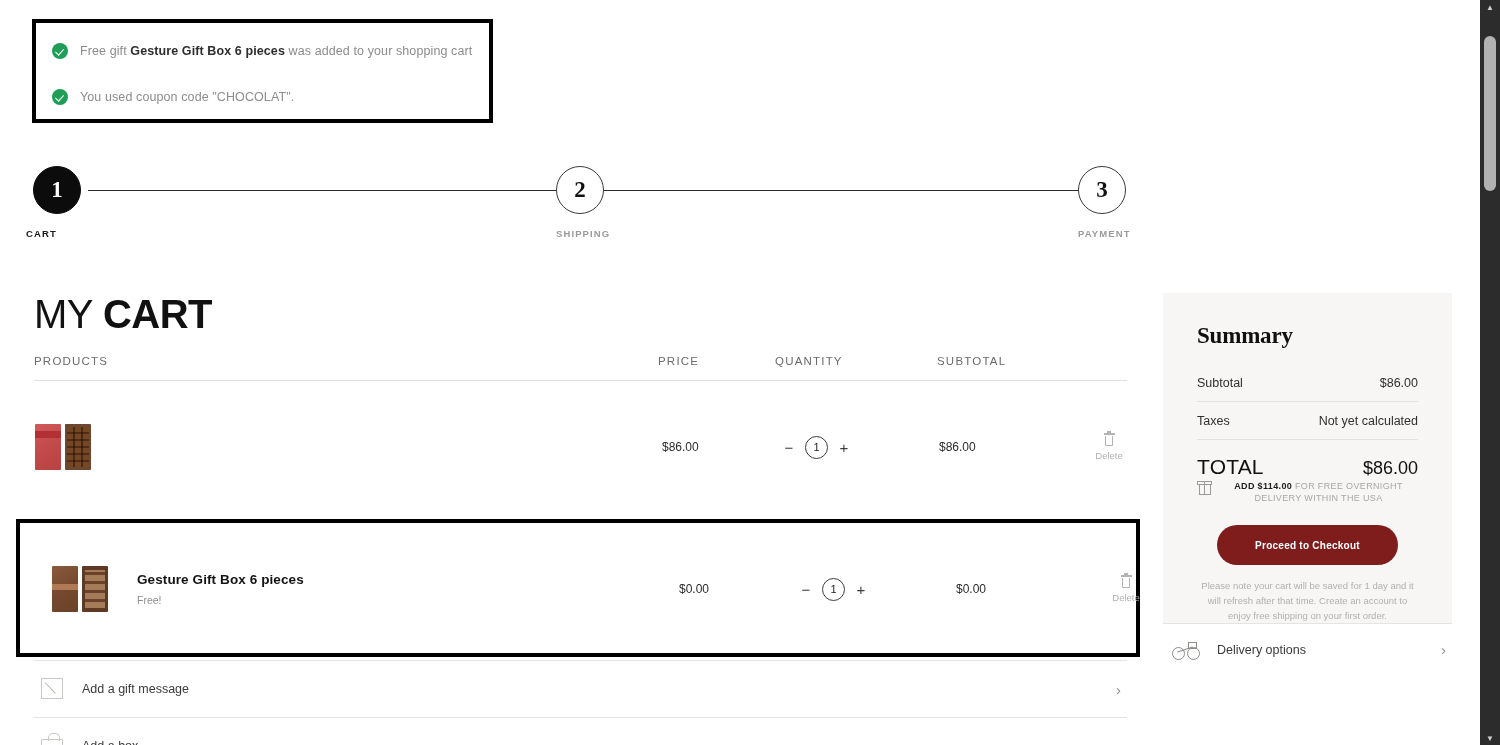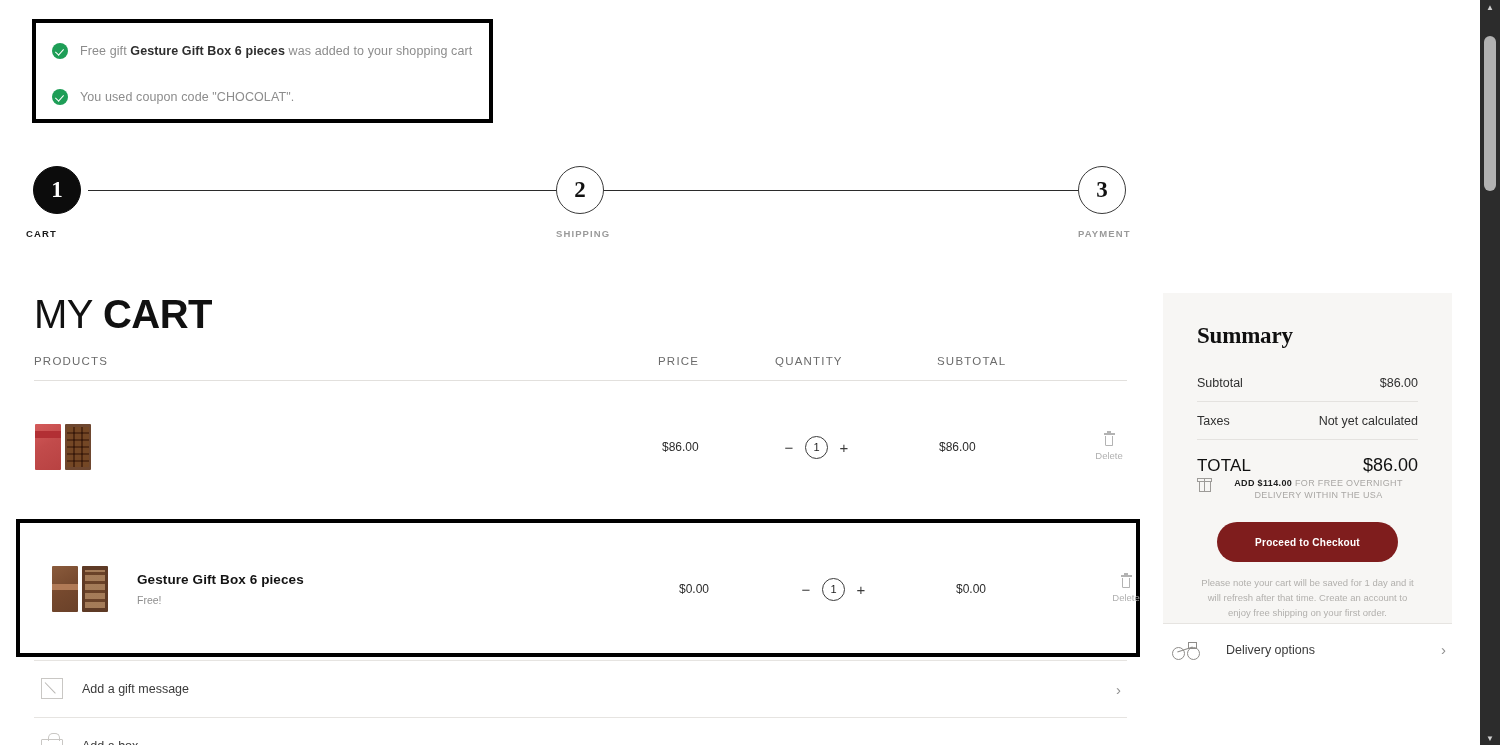--- a/index.html
+++ b/index.html
@@ -197,21 +197,21 @@
   .sum-line {
     display:flex; justify-content:space-between; align-items:center;
     height:38px; font-size:12.5px; color:#2f2f2f;
     border-bottom:1px solid #e4e2df;
   }
   .sum-line.first { margin-top:15px; }
   .sum-total {
     display:flex; justify-content:space-between; align-items:baseline;
     margin-top:15px;
   }
-  .sum-total .lbl { font-size:17px; color:#101010; letter-spacing:.2px; }
+  .sum-total .lbl { font-size:21px; color:#101010; letter-spacing:.2px; }
   .sum-total .val { font-size:18px; color:#101010; font-weight:400; }
   .free-ship {
     margin-top:1px; display:flex; align-items:flex-start; gap:7px;
     font-size:9px; letter-spacing:.35px; color:#a9a7a4; line-height:1.35; text-align:center;
   }
   .free-ship b { color:#1d1d1d; font-weight:700; }
   .gift-icon {
     flex:0 0 15px; width:15px; height:14px; position:relative; margin-top:1px;
   }
   .gift-icon .g-top {
@@ -244,21 +244,21 @@
   }
   .bike-icon .w1 { left:0; }
   .bike-icon .w2 { left:15px; }
   .bike-icon .bar {
     position:absolute; left:5px; bottom:10px; width:16px; height:1px; background:#8e8c89;
     transform:rotate(-18deg);
   }
   .bike-icon .pack {
     position:absolute; left:16px; bottom:11px; width:9px; height:7px; border:1px solid #8e8c89;
   }
-  .delivery-label { margin-left:24px; font-size:12.5px; color:#3a3a3a; }
+  .delivery-label { margin-left:15px; font-size:12.5px; color:#3a3a3a; }
   .delivery-chev { position:absolute; right:6px; font-size:15px; color:#8f8f8f; }
 
   
   .scrollbar {
     position:absolute; right:0; top:0; width:20px; height:745px; background:#2c2c2c;
   }
   .sb-arrow { position:absolute; left:0; width:20px; height:14px; color:#cfcfcf; font-size:8px;
     display:flex; align-items:center; justify-content:center; }
   .sb-up { top:0; }
   .sb-down { bottom:0; }

